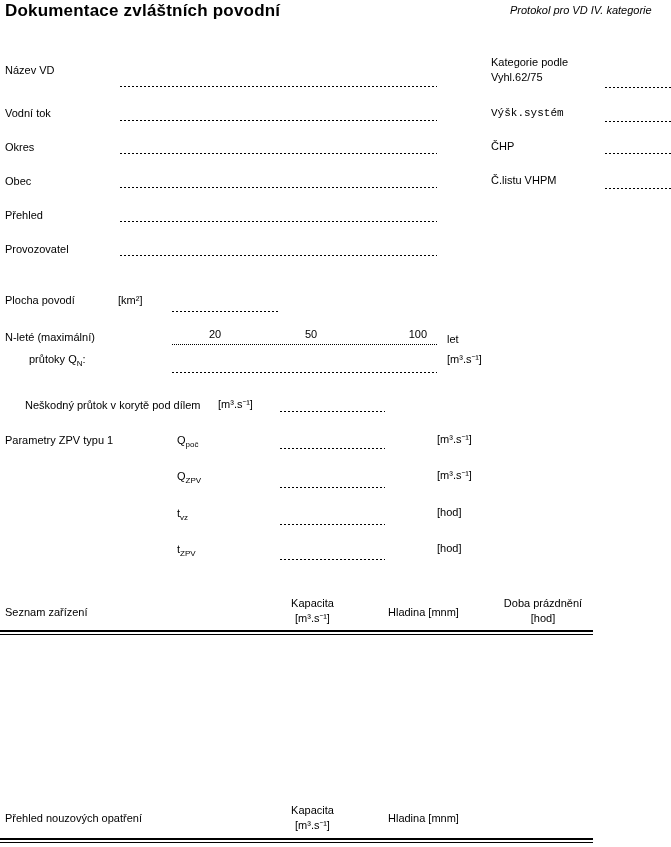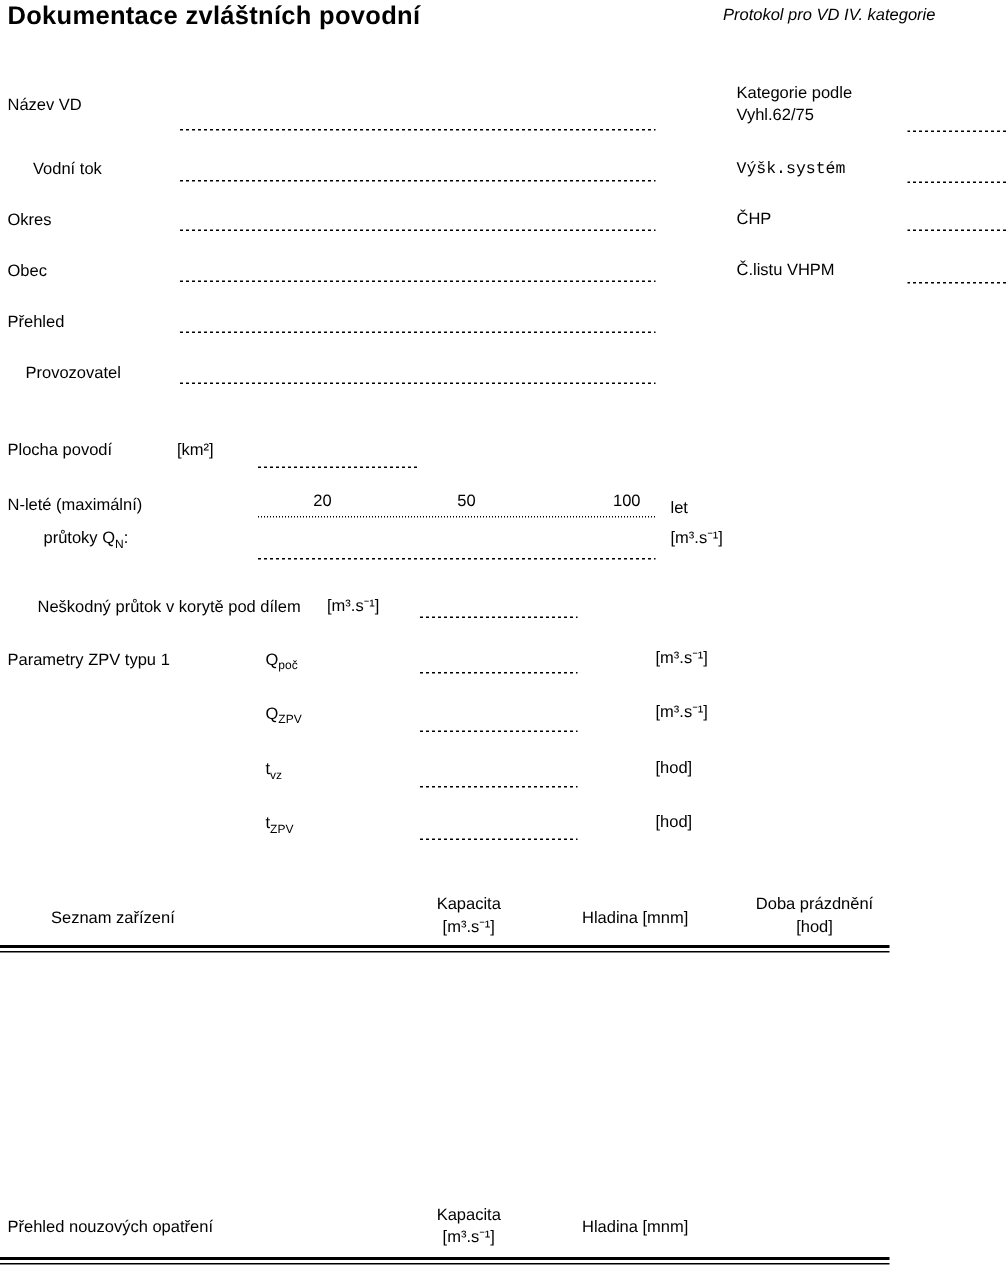--- a/index.html
+++ b/index.html
@@ -16,39 +16,39 @@
   .line-dotted { height:1px; background:repeating-linear-gradient(to right,#000 0 2px,transparent 2px 4px); }
   .line-fine   { height:1px; background:repeating-linear-gradient(to right,#000 0 1px,transparent 1px 2px); }
   .dbl-line { height:5px; border-top:2px solid #000; border-bottom:1px solid #000; }
   sub { font-size:8px; line-height:0; }
 </style>
 </head>
 <body>
 
 <div class="page">
 
-  <div class="abs italic" style="left:482px; top:4px;">Protokol pro VD IV. kategorie</div>
+  <div class="abs italic" style="left:510px; top:4px;">Protokol pro VD IV. kategorie</div>
   <div class="abs title" style="left:5px; top:4px;">Dokumentace zvláštních povodní</div>
 
   <div class="abs" style="left:5px; top:64px;">Název VD</div>
   <div class="abs line-dotted" style="left:120px; top:86px; width:317px;"></div>
 
-  <div class="abs" style="left:22px; top:107px;">Vodní tok</div>
+  <div class="abs" style="left:5px; top:107px;">Vodní tok</div>
   <div class="abs line-dotted" style="left:120px; top:120px; width:317px;"></div>
 
   <div class="abs" style="left:5px; top:141px;">Okres</div>
   <div class="abs line-dotted" style="left:120px; top:153px; width:317px;"></div>
 
   <div class="abs" style="left:5px; top:175px;">Obec</div>
   <div class="abs line-dotted" style="left:120px; top:187px; width:317px;"></div>
 
   <div class="abs" style="left:5px; top:209px;">Přehled</div>
   <div class="abs line-dotted" style="left:120px; top:221px; width:317px;"></div>
 
-  <div class="abs" style="left:5px; top:243px;margin-left:12px;">Provozovatel</div>
+  <div class="abs" style="left:5px; top:243px;">Provozovatel</div>
   <div class="abs line-dotted" style="left:120px; top:255px; width:317px;"></div>
 
   <div class="abs" style="left:491px; top:56px;">Kategorie podle</div>
   <div class="abs" style="left:491px; top:71px;">Vyhl.62/75</div>
   <div class="abs line-dotted" style="left:605px; top:87px; width:66px;"></div>
 
   <div class="abs" style="left:491px; top:107px;font-family:Liberation Mono, monospace;">Výšk.systém</div>
   <div class="abs line-dotted" style="left:605px; top:121px; width:66px;"></div>
 
   <div class="abs" style="left:491px; top:140px;">ČHP</div>
@@ -87,21 +87,21 @@
   <div class="abs" style="left:437px; top:469px;">[m³.s⁻¹]</div>
 
   <div class="abs" style="left:177px; top:507px;"><span>t</span><sub>vz</sub></div>
   <div class="abs line-dotted" style="left:280px; top:524px; width:105px;"></div>
   <div class="abs" style="left:437px; top:506px;">[hod]</div>
 
   <div class="abs" style="left:177px; top:543px;"><span>t</span><sub>ZPV</sub></div>
   <div class="abs line-dotted" style="left:280px; top:559px; width:105px;"></div>
   <div class="abs" style="left:437px; top:542px;">[hod]</div>
 
-  <div class="abs" style="left:5px; top:606px;margin-left:29px;">Seznam zařízení</div>
+  <div class="abs" style="left:5px; top:606px;">Seznam zařízení</div>
   <div class="abs ctr" style="left:275px; top:597px; width:75px;">Kapacita</div>
   <div class="abs ctr" style="left:275px; top:612px; width:75px;">[m³.s⁻¹]</div>
   <div class="abs" style="left:388px; top:606px;">Hladina [mnm]</div>
   <div class="abs ctr" style="left:490px; top:597px; width:106px;">Doba prázdnění</div>
   <div class="abs ctr" style="left:490px; top:612px; width:106px;">[hod]</div>
   <div class="abs dbl-line" style="left:0px; top:630px; width:593px;"></div>
 
   <div class="abs" style="left:5px; top:812px;">Přehled nouzových opatření</div>
   <div class="abs ctr" style="left:275px; top:804px; width:75px;">Kapacita</div>
   <div class="abs ctr" style="left:275px; top:819px; width:75px;">[m³.s⁻¹]</div>

